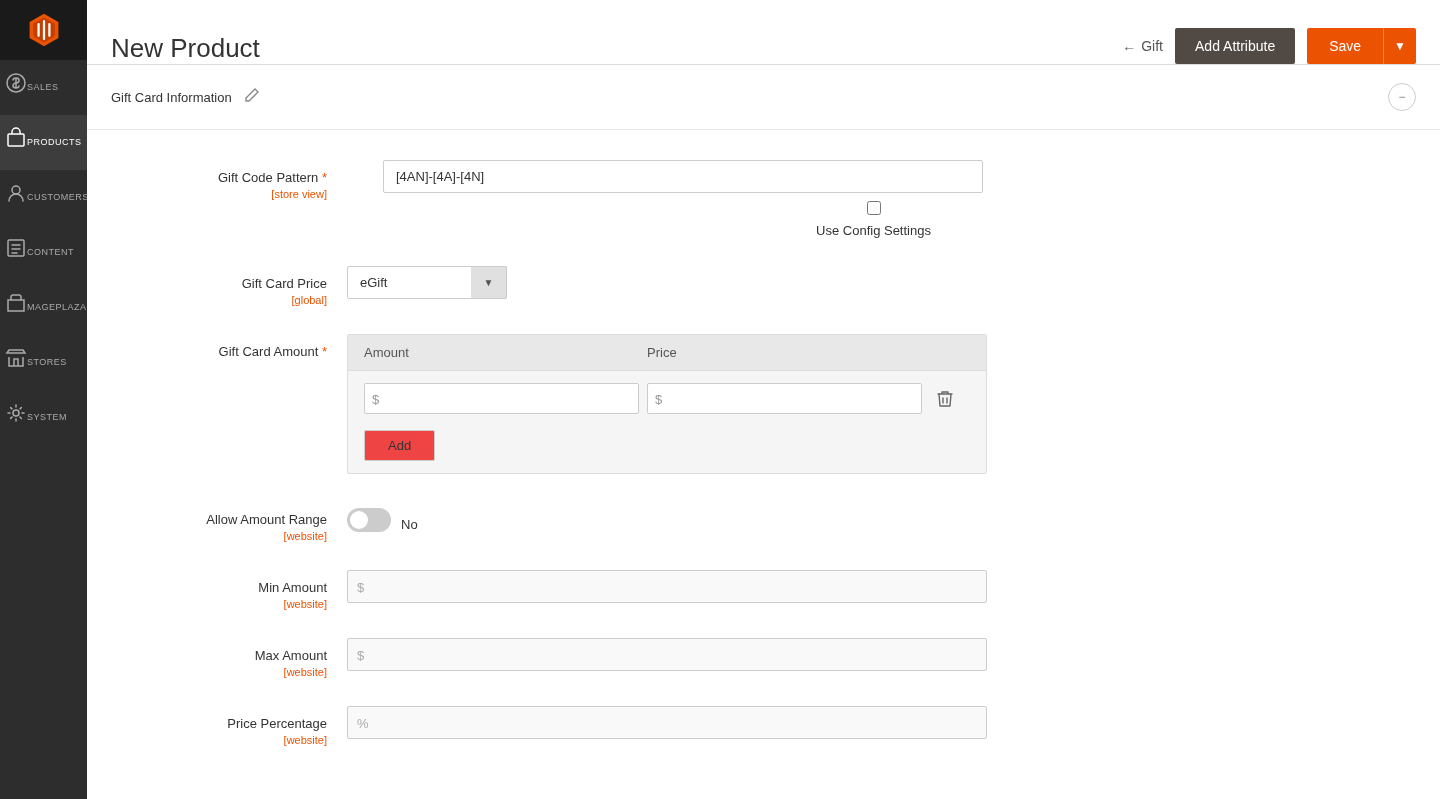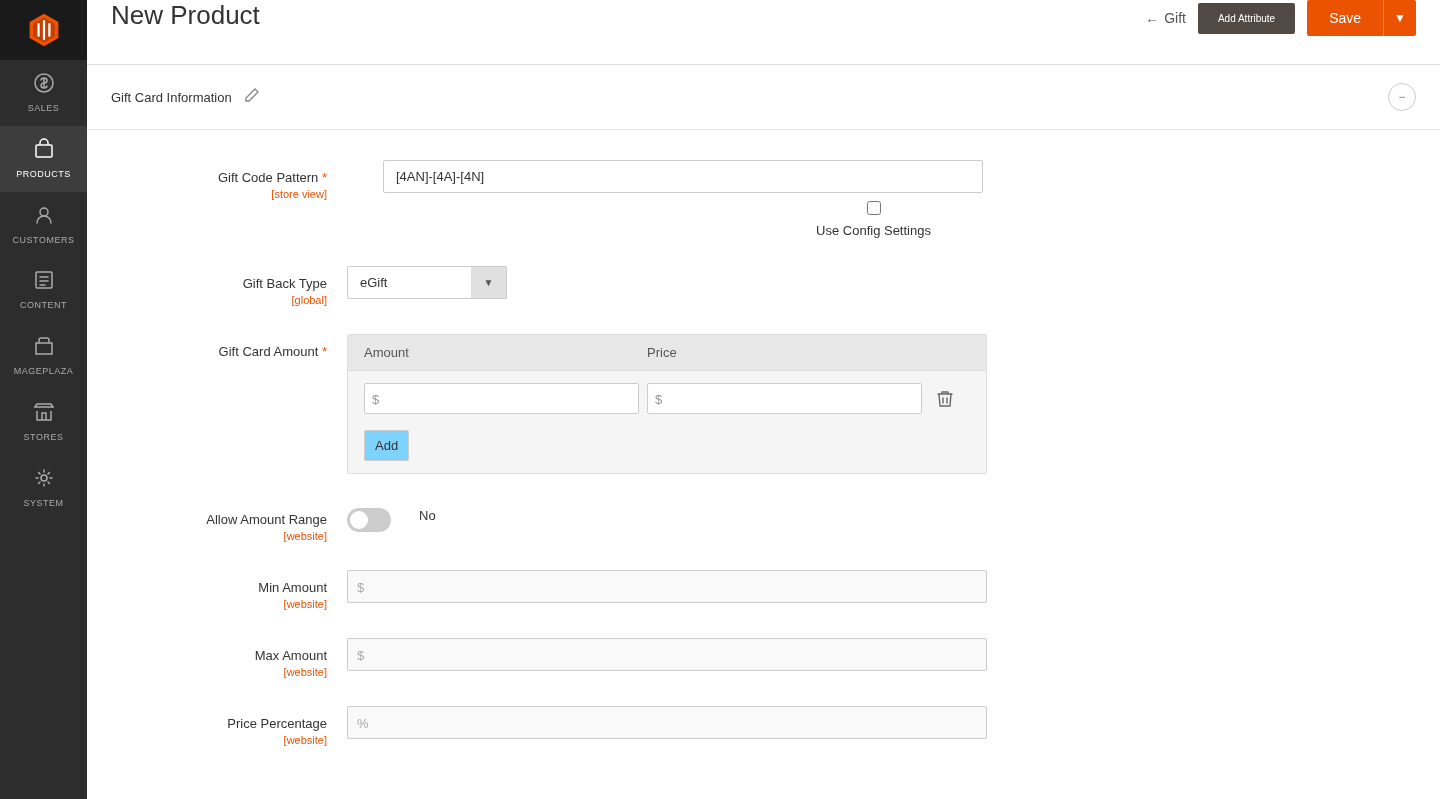--- a/index.html
+++ b/index.html
@@ -27,21 +27,20 @@
       flex-shrink: 0;
     }
     .magento-logo {
       width: 36px;
       height: 36px;
     }
     .sidebar-item {
       width: 87px;
       padding: 12px 5px;
       display: flex;
-      flex-direction: column;
       align-items: center;
       cursor: pointer;
       color: #aaa;
       font-size: 10px;
       text-transform: uppercase;
       letter-spacing: 0.5px;
       transition: background 0.2s;
       text-align: center;
     }
     .sidebar-item.active { background: #3d3d3d; color: #fff; }
@@ -60,21 +59,21 @@
       overflow: hidden;
     }
 
     
     .header {
       background: #fff;
       border-bottom: 1px solid #ddd;
       padding: 0 24px;
       height: 65px;
       display: flex;
-      align-items: flex-start;
+      align-items: flex-end;
       justify-content: space-between;
       flex-shrink: 0;
     }
     .header-title {
       font-size: 26px;
       font-weight: 300;
       color: #333;
     }
     .header-actions {
       display: flex;
@@ -89,21 +88,21 @@
       cursor: pointer;
       display: flex;
       align-items: center;
       gap: 5px;
     }
     .add-attr-btn {
       background: #514943;
       color: #fff;
       border: none;
       padding: 10px 20px;
-      font-size: 10px;
+      font-size: 14px;
       cursor: pointer;
       border-radius: 2px;
     }
     .save-btn-group {
       display: flex;
       align-items: stretch;
     }
     .save-btn {
       background: #eb5202;
       color: #fff;
@@ -321,35 +320,35 @@
       cursor: pointer;
       color: #666;
       font-size: 16px;
       display: flex;
       align-items: center;
       justify-content: center;
       width: 30px;
       height: 30px;
     }
     .add-row-btn {
-      background: #7dd3fc;
-      border: 1px solid #ccc;
-      padding: 7px 10px;
+      background: #ef4444;
+      border: 1px solid #ccc;
+      padding: 7px 23px;
       font-size: 13px;
       color: #333;
       cursor: pointer;
       border-radius: 2px;
       margin-top: 8px;
     }
 
     
     .toggle-wrapper {
       display: flex;
-      align-items: flex-start;
-      gap: 28px;
+      align-items: flex-end;
+      gap: 10px;
       padding-top: 6px;
     }
     .toggle {
       position: relative;
       width: 44px;
       height: 24px;
     }
     .toggle input { opacity: 0; width: 0; height: 0; }
     .toggle-slider {
       position: absolute;
@@ -551,21 +550,21 @@
           <input type="text" class="form-input" value="[4AN]-[4A]-[4N]" style="">
           <div class="checkbox-row">
             <input type="checkbox" id="use-config" style="">
             <label for="use-config">Use Config Settings</label>
           </div>
         </div>
       </div>
 
       <div class="form-row">
         <div class="form-label-group">
-          <span class="form-label">Gift Back Type</span>
+          <span class="form-label">Gift Card Price</span>
           <span class="form-scope">[global]</span>
         </div>
         <div class="form-field">
           <div class="select-wrapper">
             <select class="form-select">
               <option>Virtual</option>
               <option>Physical</option>
               <option>Combined</option>
               <option selected="">eGift</option>
             </select>

